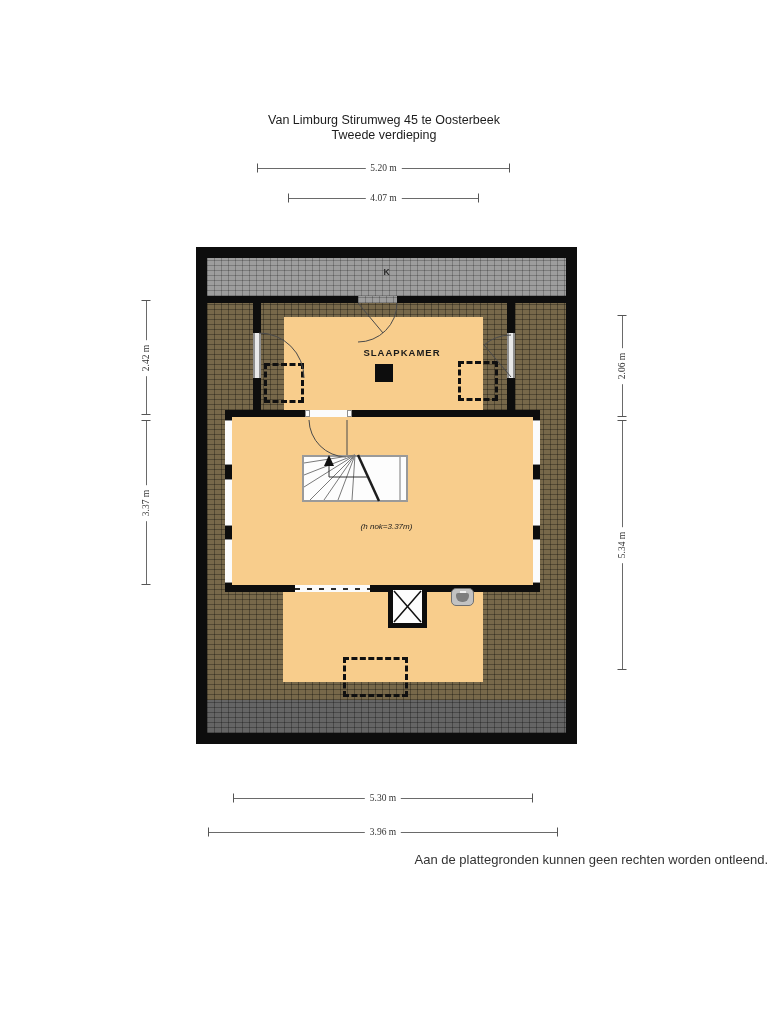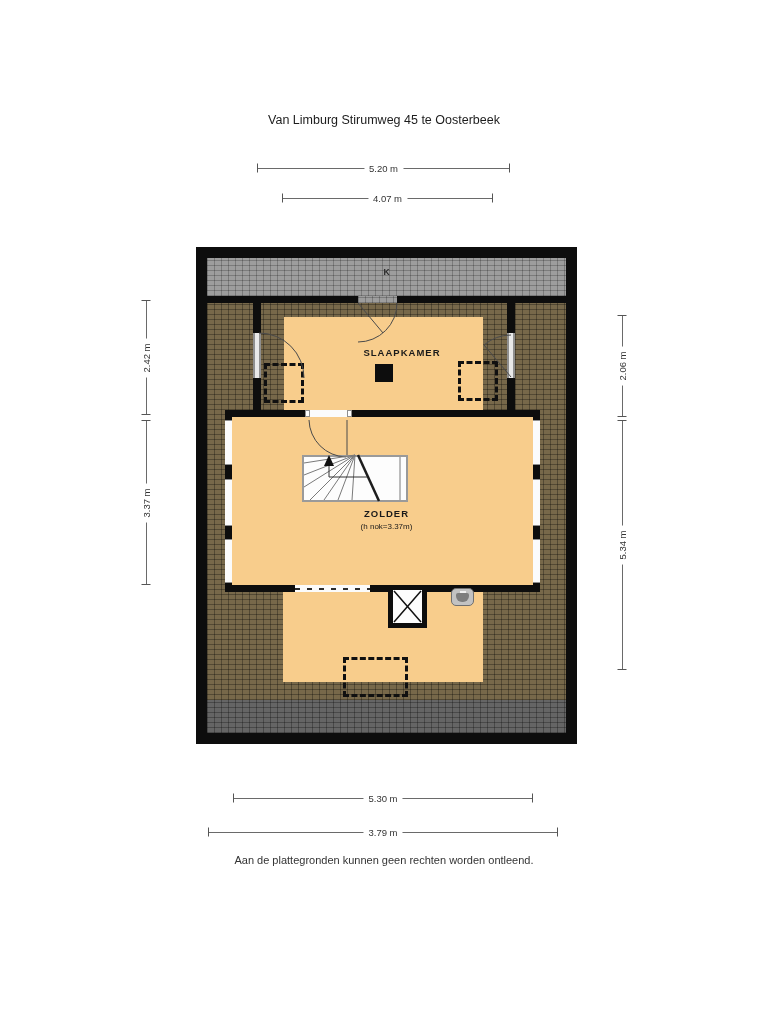--- a/index.html
+++ b/index.html
@@ -3,23 +3,23 @@
 <meta charset="utf-8">
 <style>
   html,body{margin:0;padding:0;}
   body{
     width:768px;height:1024px;background:#ffffff;position:relative;
     font-family:"Liberation Sans", sans-serif;color:#222;overflow:hidden;
   }
   .abs{position:absolute;}
   
   .title{left:0;right:0;top:113px;text-align:center;font-size:12.5px;line-height:15px;color:#1c1c1c;}
-  .footer{left:0;right:0;top:855px;text-align:center;font-size:11px;line-height:10px;color:#333;}
+  .footer{left:0;right:0;top:855px;text-align:right;font-size:13px;line-height:10px;color:#333;}
   
-  .dim{color:#333;font-size:9.5px;}
+  .dim{color:#333;font-size:9.5px;font-family:Liberation Serif, serif;}
   .dim .line{position:absolute;background:#6a6a6a;}
   .dim.h .line{left:0;right:0;top:50%;height:1px;}
   .dim.h{height:12px;}
   .dim.h .tick{position:absolute;top:50%;width:1px;height:9px;background:#555;transform:translateY(-50%);}
   .dim.h .tick.t0{left:0;} .dim.h .tick.t1{right:0;}
   .dim.v{width:18px;}
   .dim.v .line{top:0;bottom:0;left:50%;width:1px;}
   .dim.v .tick{position:absolute;left:50%;height:1px;width:9px;background:#555;transform:translateX(-50%);}
   .dim.v .tick.t0{top:0;} .dim.v .tick.t1{bottom:0;}
   .dim .lbl{position:absolute;left:50%;top:50%;transform:translate(-50%,-50%);
@@ -33,49 +33,50 @@
     repeating-linear-gradient(90deg, rgba(0,0,0,.22) 0 1px, transparent 1px 7px);}
   .hatch-dark{background-color:#656565;background-image:
     repeating-linear-gradient(0deg, rgba(0,0,0,.28) 0 1px, transparent 1px 5px),
     repeating-linear-gradient(90deg, rgba(0,0,0,.28) 0 1px, transparent 1px 7px);}
   .hatch-brown{background-color:#77684a;background-image:
     repeating-linear-gradient(0deg, rgba(0,0,0,.30) 0 1px, transparent 1px 5px),
     repeating-linear-gradient(90deg, rgba(0,0,0,.30) 0 1px, transparent 1px 7px);}
   .wall{background:#0d0d0d;}
   .floor{background:#f8cd8c;}
   .room-label{font-size:9.5px;font-weight:bold;letter-spacing:1px;color:#1a1a1a;white-space:nowrap;}
-  .sub-label{font-size:8px;color:#1a1a1a;white-space:nowrap;}
+  .sub-label{font-size:8px;color:#1a1a1a;white-space:nowrap;font-style:italic;}
   .k-label{font-size:8.5px;font-weight:bold;color:#2a2a2a;}
   .dashedbox{border:3px dashed #101010;background:transparent;}
   .sidewin{background:linear-gradient(to right,#8f8f8f 0 2px,#e9e9e9 2px 6px,#8f8f8f 6px 8px);}
   .zwin{background:#fbfbfb;border-top:1px solid #8f8f8f;border-bottom:1px solid #8f8f8f;box-sizing:border-box;}
   .opening{background:#fbfbfb;}
   .post{position:absolute;width:5px;height:7px;background:#fff;border:1px solid #8f8f8f;box-sizing:border-box;top:0;}
   .stairs{background:#fdfdfd;border:2px solid #9a9a9a;box-sizing:border-box;}
   .xbox{background:#fdfdfd;border:5px solid #0d0d0d;box-sizing:border-box;}
   .sink{background:#c2c2c2;border:1px solid #6f6f6f;border-radius:5px;box-sizing:border-box;}
   .sink .bowl{position:absolute;left:4px;right:4px;bottom:3px;height:9px;background:#7d7d7d;
     border-radius:2px 2px 6px 6px;}
   .sink .tap{position:absolute;left:50%;top:2px;width:6px;height:3px;transform:translateX(-50%);background:#efefef;}
   svg.overlay{position:absolute;left:0;top:0;pointer-events:none;}
 </style>
 </head>
 <body>
 
 <div class="abs title">
   <div>Van Limburg Stirumweg 45 te Oosterbeek</div>
+  <div>Tweede verdieping</div>
 </div>
 
 <div class="abs dim h" style="left:257px;top:162px;width:253px;">
   <div class="line"></div>
   <div class="tick t0"></div>
   <div class="tick t1"></div>
   <div class="lbl">5.20 m</div>
 </div>
-<div class="abs dim h" style="left:282px;top:192px;width:211px;">
+<div class="abs dim h" style="left:288px;top:192px;width:191px;">
   <div class="line"></div>
   <div class="tick t0"></div>
   <div class="tick t1"></div>
   <div class="lbl">4.07 m</div>
 </div>
 
 <div class="abs dim v" style="left:137px;top:300px;height:115px;">
   <div class="line"></div>
   <div class="tick t0"></div>
   <div class="tick t1"></div>
@@ -143,21 +144,20 @@
       <div class="post" style="left:0;"></div>
       <div class="post" style="right:0;"></div>
     </div>
 
     <div class="abs opening" style="left:88px;top:327px;width:75px;height:7px;">
       <div style="height:2px;margin-top:3px;background:repeating-linear-gradient(90deg,#2c2c2c 0 5px,transparent 5px 12px);"></div>
     </div>
 
     <div class="abs stairs" style="left:95px;top:197px;width:106px;height:47px;"></div>
 
-    <div class="abs room-label" style="left:0;width:359px;top:250px;text-align:center;">ZOLDER</div>
     <div class="abs sub-label" style="left:0;width:359px;top:264px;text-align:center;">(h nok=3.37m)</div>
 
     <div class="abs floor" style="left:76px;top:334px;width:200px;height:90px;"></div>
 
     <div class="abs xbox" style="left:181px;top:327px;width:39px;height:43px;"></div>
 
     <div class="abs sink" style="left:244px;top:330px;width:23px;height:18px;">
       <div class="tap"></div>
       <div class="bowl"></div>
     </div>
@@ -204,18 +204,18 @@
 <div class="abs dim h" style="left:233px;top:792px;width:300px;">
   <div class="line"></div>
   <div class="tick t0"></div>
   <div class="tick t1"></div>
   <div class="lbl">5.30 m</div>
 </div>
 <div class="abs dim h" style="left:208px;top:826px;width:350px;">
   <div class="line"></div>
   <div class="tick t0"></div>
   <div class="tick t1"></div>
-  <div class="lbl">3.79 m</div>
+  <div class="lbl">3.96 m</div>
 </div>
 
 <div class="abs footer">
   <div>Aan de plattegronden kunnen geen rechten worden ontleend.</div>
 </div>
 
 </body></html>

